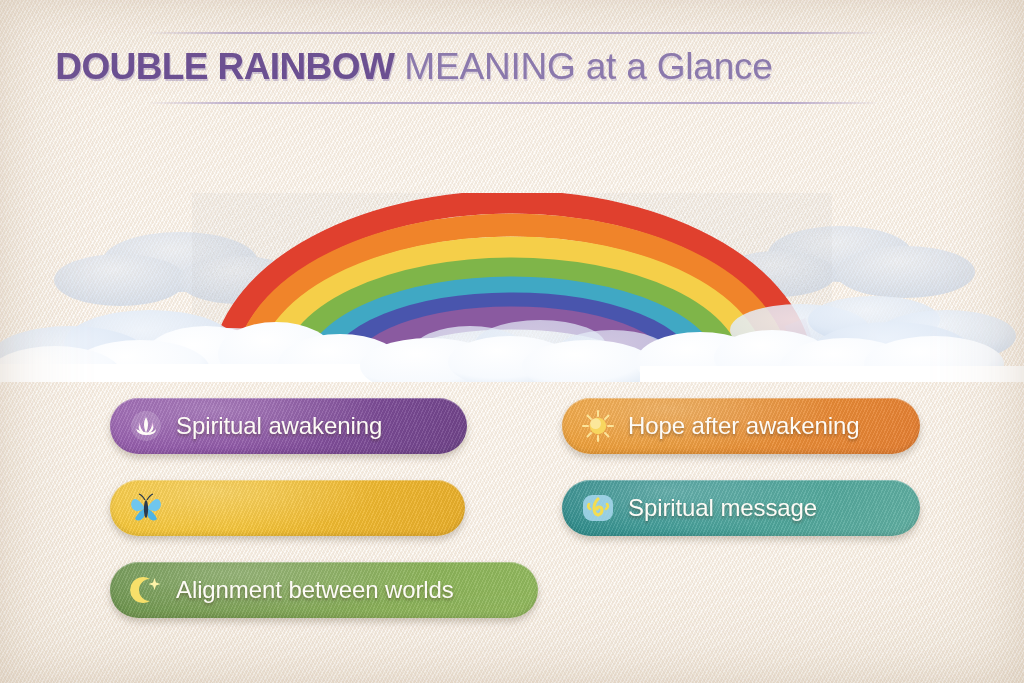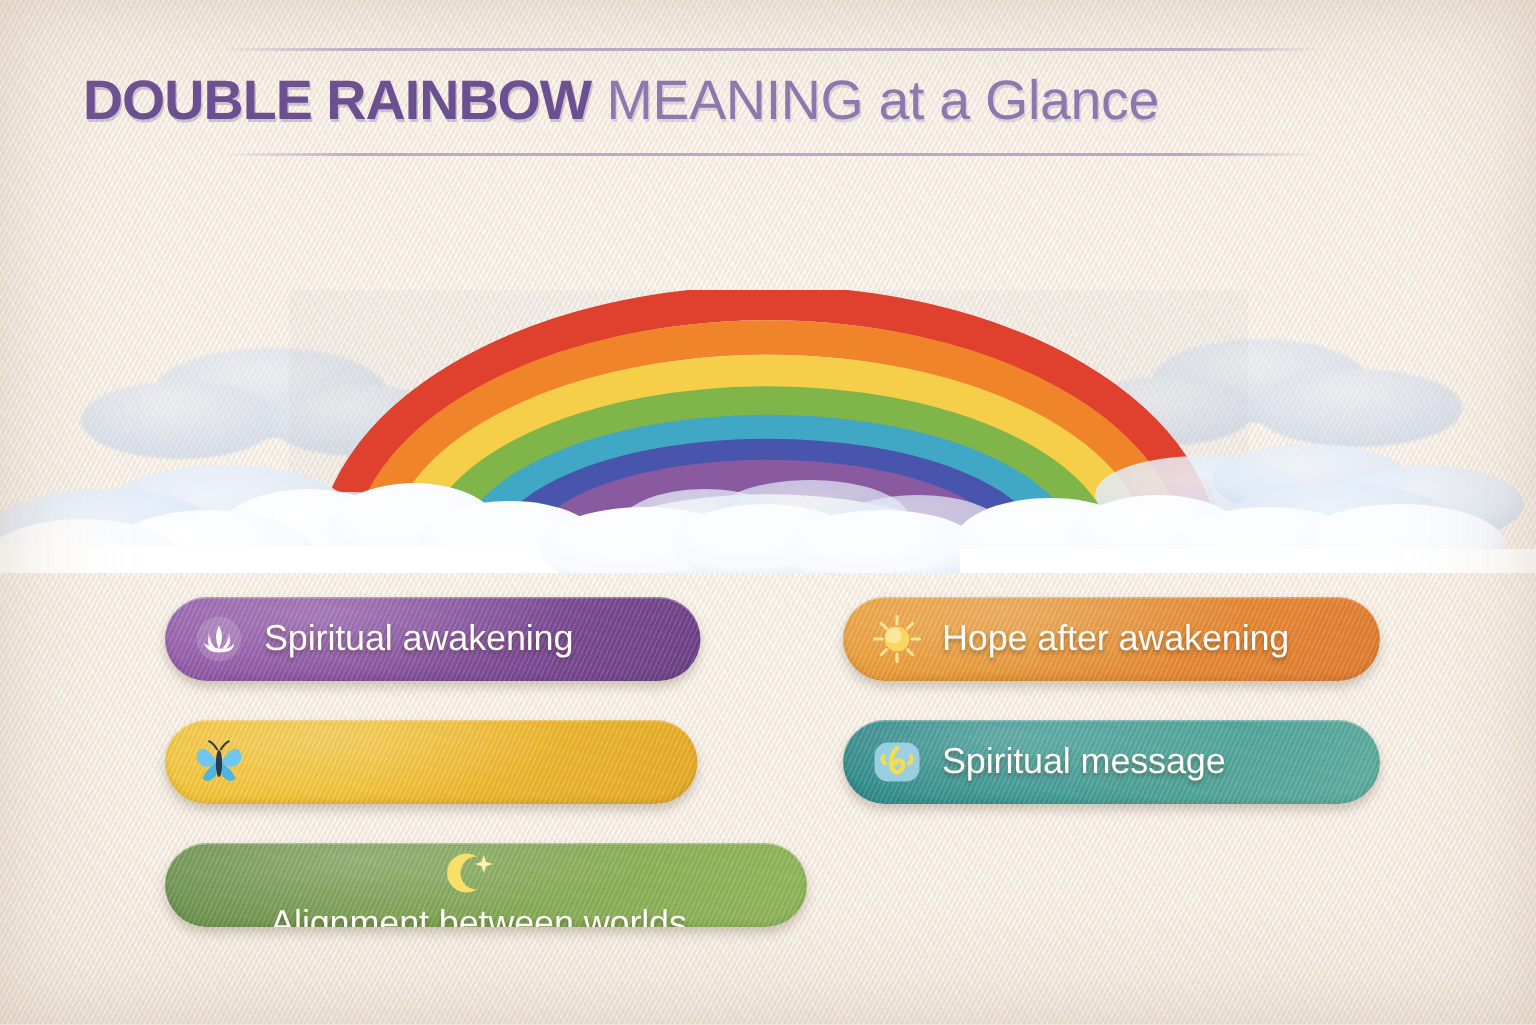--- a/index.html
+++ b/index.html
@@ -104,21 +104,21 @@
   
   .b-purple { background:linear-gradient(120deg,#9a63b0 0%,#8e56a6 38%,#7c4c96 72%,#6f4489 100%); }
   .b-yellow { background:linear-gradient(120deg,#f7c93e 0%,#f5c437 40%,#eeb62f 74%,#e9ae2a 100%); }
   .b-green  { background:linear-gradient(120deg,#6d9550 0%,#7ca254 35%,#8db45a 70%,#93ba5e 100%); }
   .b-orange { background:linear-gradient(120deg,#f0a43d 0%,#eb9a39 34%,#e88a36 70%,#e57f33 100%); }
   .b-blue   { background:linear-gradient(120deg,#3f7fb8 0%,#427fb4 38%,#4e8cbe 72%,#5b97c6 100%); }
   .b-teal   { background:linear-gradient(120deg,#2f8b8b 0%,#3d9a95 32%,#52a89c 66%,#63b0a2 100%); }
 
   .w-sa { width:357px; }
   .w-tr { width:355px; }
-  .w-aw { width:428px;flex-direction:column; }
+  .w-aw { width:428px; }
   .w-r  { width:358px; }
 </style>
 </head>
 <body>
 
 <div id="poster">
 
   <div class="rule top"></div>
   <div id="title">
     <span class="strong">DOUBLE RAINBOW</span><span> </span><span class="light">MEANING at a Glance</span>

